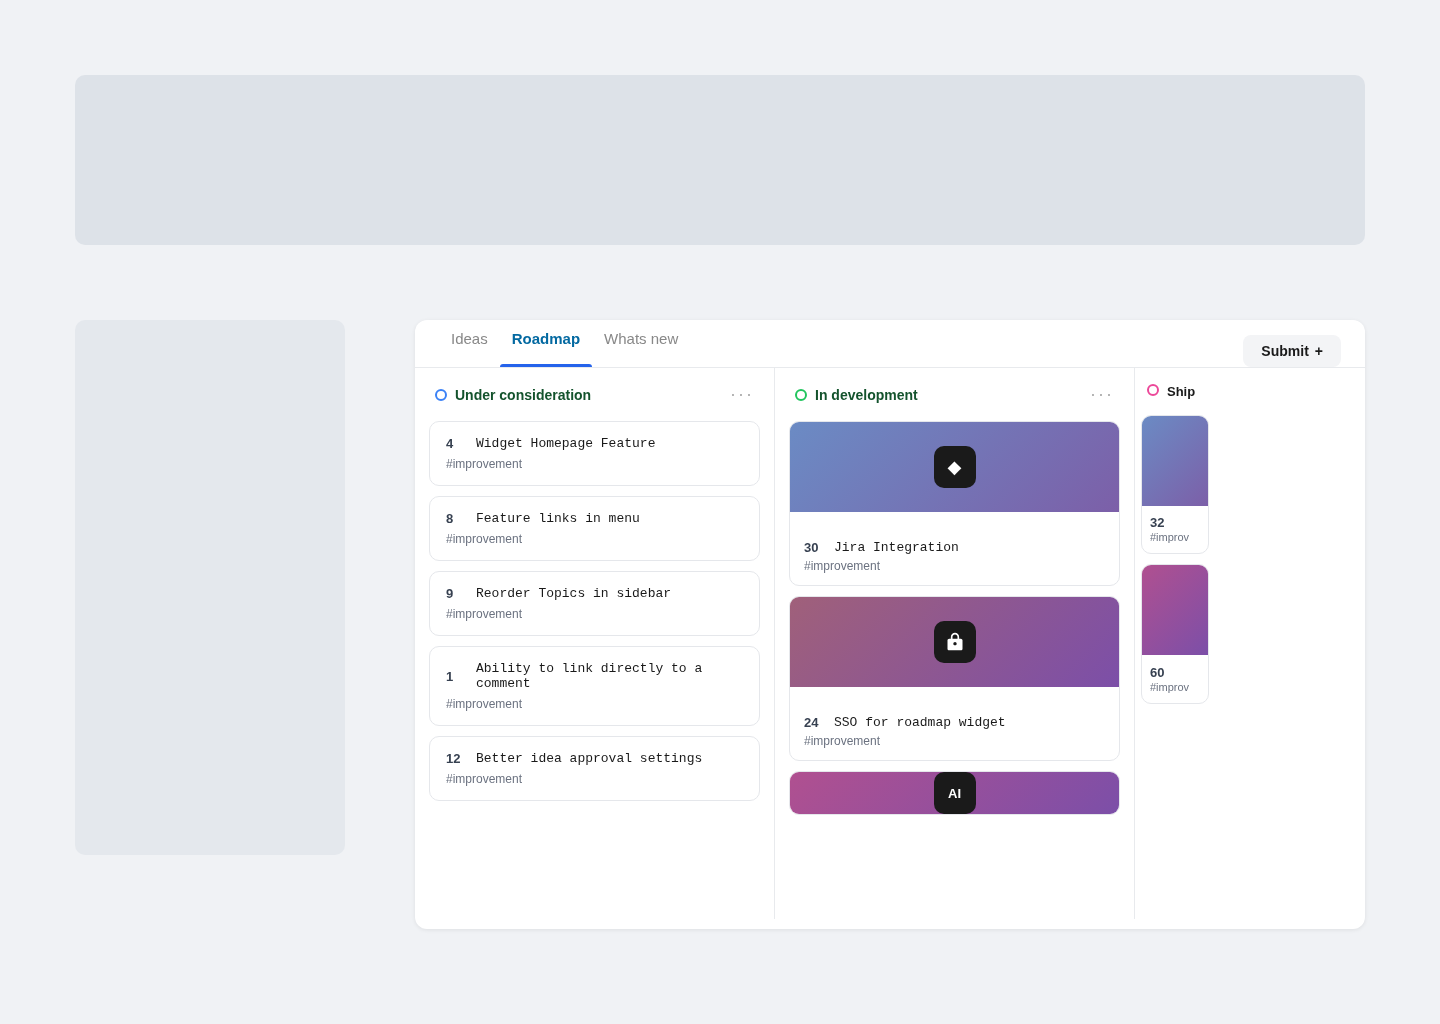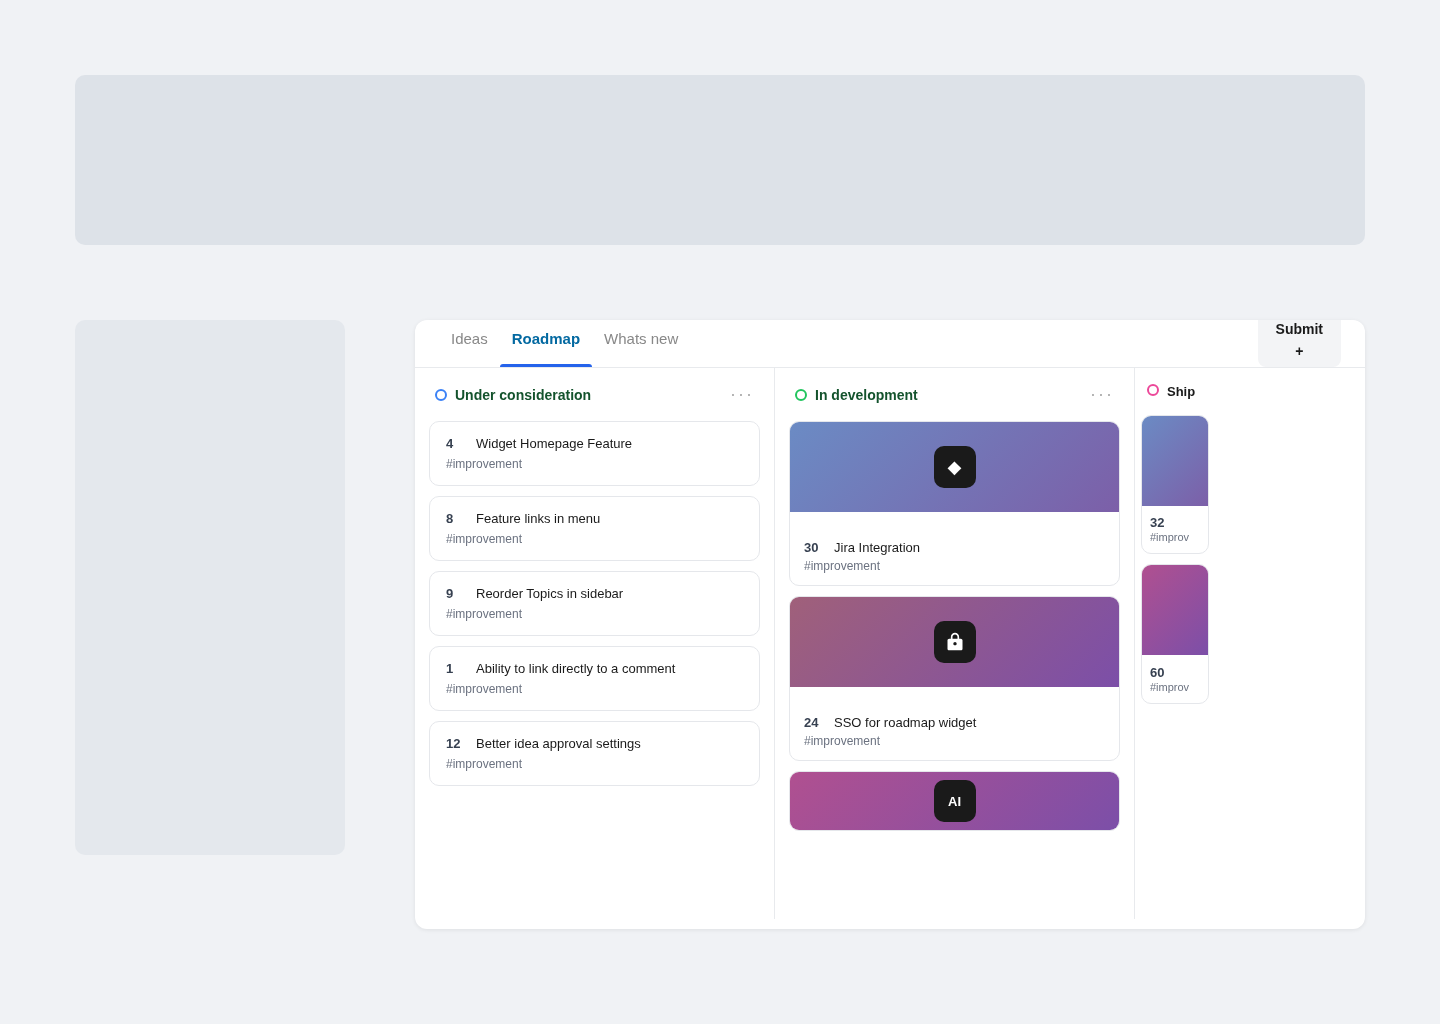--- a/index.html
+++ b/index.html
@@ -90,21 +90,20 @@
       border: none;
       border-radius: 8px;
       padding: 8px 18px;
       font-size: 14px;
       font-weight: 600;
       color: #1a1a1a;
       cursor: pointer;
       display: flex;
       align-items: center;
       gap: 6px;
-      flex-direction: column;
     }
 
     
     .columns-container {
       display: flex;
       height: calc(100% - 58px);
       overflow-x: auto;
       overflow-y: hidden;
     }
 
@@ -180,20 +179,21 @@
       font-size: 13px;
       font-weight: 600;
       color: #374151;
       min-width: 20px;
     }
 
     .card-title {
       font-size: 13px;
       color: #1a1a1a;
       font-weight: 500;
+      font-family: Liberation Mono, monospace;
     }
 
     .card-tag {
       font-size: 12px;
       color: #6b7280;
     }
 
     
     .card-image {
       border: 1px solid #e5e7eb;
@@ -380,21 +380,21 @@
           <div class="card-info">
             <div class="card-info-top">
               <span class="card-count">24</span>
               <span class="card-title">SSO for roadmap widget</span>
             </div>
             <div class="card-tag">#improvement</div>
           </div>
         </div>
 
         <div class="card-image">
-          <div class="card-img-area grad-pink-purple" style="height:58px;">
+          <div class="card-img-area grad-pink-purple" style="height:42px;">
             <div class="card-img-icon" style="font-size:13px; font-weight:700;">
               AI
             </div>
           </div>
         </div>
 
       </div>
     </div>
 
     <div class="column-partial">

